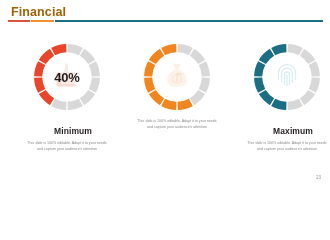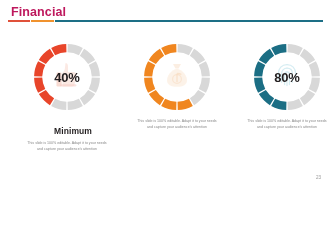--- a/index.html
+++ b/index.html
@@ -7,21 +7,21 @@
     width:330px;height:186px;overflow:hidden;background:#ffffff;
     font-family:"Liberation Sans", sans-serif;
     -webkit-font-smoothing:antialiased;
   }
   .slide{position:relative;width:330px;height:186px;background:#fff;}
 
   
   .header{position:absolute;left:0;top:0;width:330px;height:26px;}
   .title{
     position:absolute;left:11px;top:5px;
-    font-size:12.5px;font-weight:bold;color:#be185d;letter-spacing:.1px;
+    font-size:12.5px;font-weight:bold;color:#a16207;letter-spacing:.1px;
   }
   .rule{position:absolute;top:20px;height:1.6px;}
   .rule-a{left:8px;width:22px;background:#e0513a;}
   .rule-b{left:31px;width:23px;background:#f0922e;}
   .rule-c{left:55px;width:268px;background:#1d6f86;}
 
   
   .cols{position:absolute;left:12px;top:36px;width:330px;height:150px;display:flex;}
   .col{flex:1 1 0;position:relative;display:flex;flex-direction:column;align-items:center;}
 
@@ -155,22 +155,22 @@
                 <path d="M12 3.6 C6.8 3.6 3.4 7.4 3.4 12.6 L3.4 18.4"></path>
                 <path d="M12 3.6 C17.2 3.6 20.6 7.4 20.6 12.6 L20.6 18.4"></path>
                 <path d="M12 7.2 C8.6 7.2 6.6 9.6 6.6 12.8 L6.6 21.2"></path>
                 <path d="M12 7.2 C15.4 7.2 17.4 9.6 17.4 12.8 L17.4 21.2"></path>
                 <path d="M12 10.8 C10.3 10.8 9.6 12.1 9.6 13.4 L9.6 23.6"></path>
                 <path d="M12 10.8 C13.7 10.8 14.4 12.1 14.4 13.4 L14.4 23.6"></path>
                 <path d="M12 14.4 L12 24.6"></path>
               </g>
             </svg>
           </span>
-          <span class="pct">80%</span>
         </div>
       </div>
+      <div class="cap">Maximum</div>
       <div class="body">This slide is 100% editable. Adapt it to your needs and capture your audience's attention</div>
     </div>
 
   </div>
 
   <div class="pageno">23</div>
 </div>
 
 </body></html>

